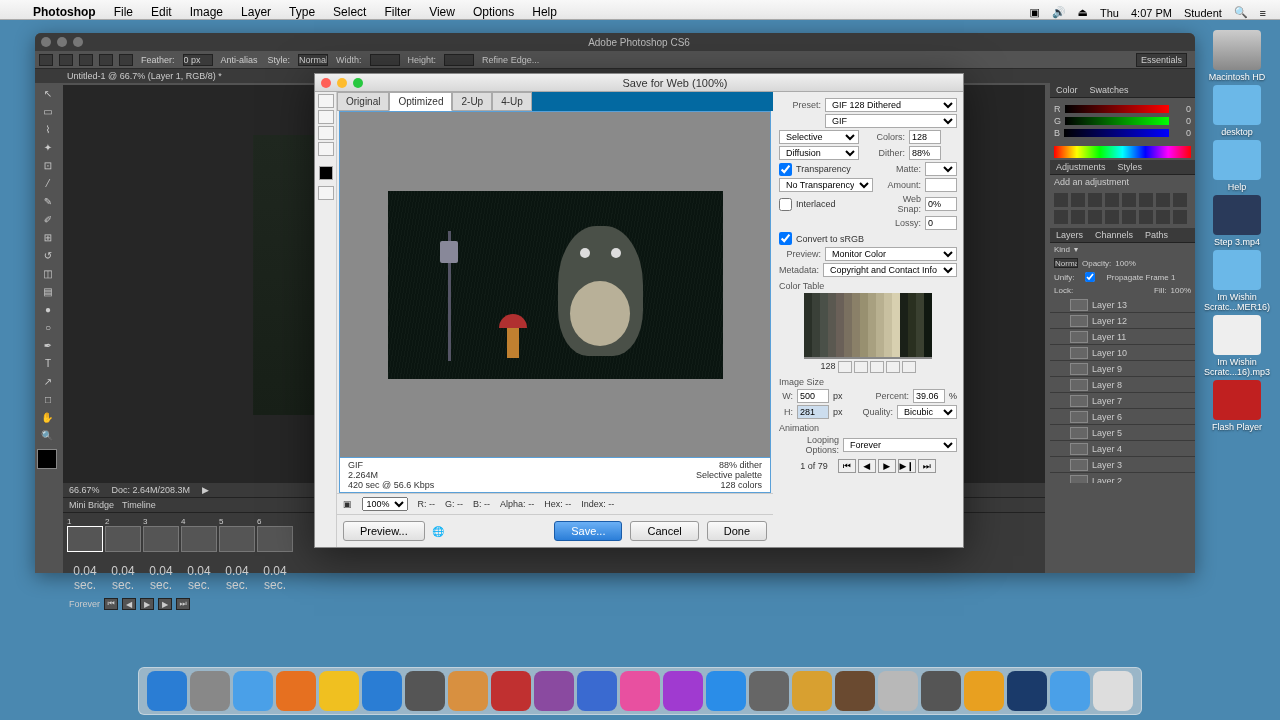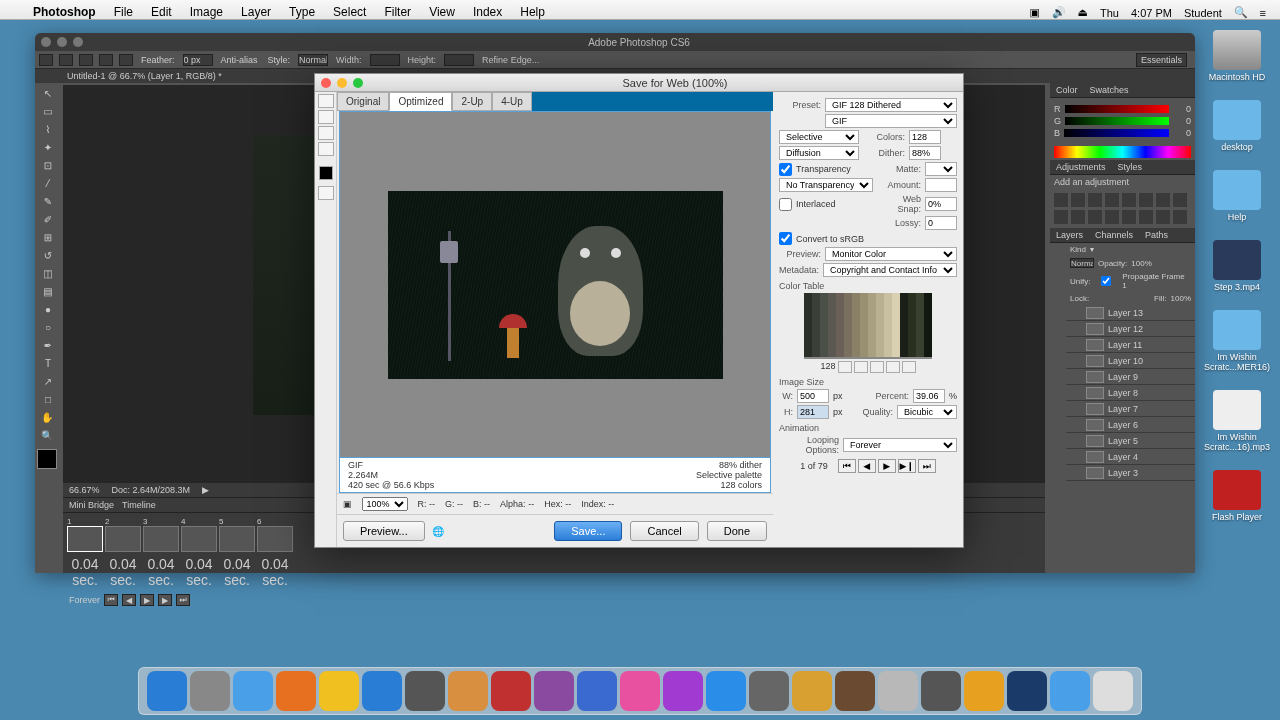--- a/index.html
+++ b/index.html
@@ -34,40 +34,40 @@
 .panels { position:absolute; right:0; top:50px; width:145px; bottom:0; background:#535353; color:#ccc; font-size:9px; }
 .panel-tabs { display:flex; background:#3a3a3a; border-bottom:1px solid #222; }
 .panel-tabs span { padding:2px 6px; font-size:9px; }
 .color-sliders { padding:4px; }
 .color-sliders .row { display:flex; align-items:center; gap:4px; margin:2px 0; }
 .color-sliders .row .bar { flex:1; height:8px; }
 .color-sliders .row .val { width:18px; text-align:right; }
 .spectrum { height:12px; background:linear-gradient(90deg,red,yellow,lime,cyan,blue,magenta,red); margin:2px 4px; }
 .adj-grid { display:flex; flex-wrap:wrap; gap:3px; padding:4px; }
 .adj-grid span { width:14px; height:14px; background:#3a3a3a; display:inline-block; }
-.layers { max-height:240px; overflow:hidden;margin-left:16px; }
+.layers { max-height:240px; overflow:hidden; }
 .layers .lrow { display:flex; align-items:center; height:16px; border-bottom:1px solid #3a3a3a; padding-left:4px; gap:4px; }
 .layers .lrow .eye { width:12px; }
 .layers .lrow .thumb { width:18px; height:12px; background:#666; border:1px solid #888; }
 .layers .opts { display:flex; align-items:center; gap:4px; padding:2px 4px; font-size:8px; }
 .layers .opts input { width:24px; height:10px; background:#3a3a3a; border:1px solid #222; color:#ccc; font-size:8px; }
 
 
 .canvas { position:absolute; left:28px; top:52px; right:150px; bottom:90px; background:#262626; }
 .canvas .img { position:absolute; left:190px; top:50px; width:500px; height:280px; background:linear-gradient(#1a2a1a,#0a1a0a); opacity:.5; }
 
 
 .timeline { position:absolute; left:28px; right:150px; bottom:0; height:90px; background:#3a3a3a; color:#ccc; font-size:9px; }
 .timeline .top { display:flex; padding:2px 6px; gap:12px; border-bottom:1px solid #222; }
 .timeline .tabs { display:flex; padding:2px 6px; gap:8px; border-bottom:1px solid #222; }
 .timeline .frames { display:flex; gap:2px; padding:4px; }
 .timeline .frame { width:36px; }
 .timeline .frame .th { width:36px; height:26px; background:#555; border:1px solid #777; }
 .timeline .frame.sel .th { border:1px solid #fff; }
-.timeline .frame .dur { font-size:14px; text-align:center; margin-top:4px; }
+.timeline .frame .dur { font-size:12px; text-align:center; margin-top:12px; }
 .timeline .controls { display:flex; align-items:center; gap:4px; padding:2px 6px; }
 .timeline .controls button { width:14px; height:12px; background:#535353; border:1px solid #222; color:#ccc; font-size:8px; }
 
 
 .dialog { position:absolute; top:73px; left:314px; width:650px; height:475px; background:#ededed; border:1px solid #888; box-shadow:0 8px 40px rgba(0,0,0,.5); font-size:10px; color:#333; }
 .dialog .dtitle { height:18px; background:linear-gradient(#f0f0f0,#d8d8d8); display:flex; align-items:center; border-bottom:1px solid #aaa; }
 .dialog .dtitle .dot { width:10px; height:10px; border-radius:50%; margin-left:6px; }
 .dialog .dtitle .d1 { background:#ff5f57; }
 .dialog .dtitle .d2 { background:#febc2e; }
 .dialog .dtitle .d3 { background:#28c840; }
@@ -111,21 +111,21 @@
 .dialog .settings .hdr { font-size:9px; color:#555; margin:4px 0 2px; }
 .dialog .ctable { width:128px; height:66px; background:#888; margin:2px auto; position:relative; }
 .dialog .ctable .grid { display:grid; grid-template-columns:repeat(16,1fr); }
 .dialog .ctable .grid span { width:8px; height:8px; }
 .dialog .ctoolbar { display:flex; justify-content:center; gap:2px; font-size:9px; margin-bottom:4px; }
 .dialog .ctoolbar span { width:14px; height:12px; border:1px solid #aaa; background:#f0f0f0; }
 .dialog .anim { display:flex; justify-content:center; gap:2px; margin-top:4px; align-items:center; }
 .dialog .anim button { width:18px; height:14px; font-size:9px; border:1px solid #999; background:#f0f0f0; }
 
 
-.desk { position:absolute; right:8px; top:30px; width:70px; display:flex; flex-direction:column; gap:18px; align-items:center; }
+.desk { position:absolute; right:8px; top:30px; width:70px; display:flex; flex-direction:column; gap:3px; align-items:center; }
 .desk .di { display:flex; flex-direction:column; align-items:center; gap:2px; }
 .desk .di .ic { width:48px; height:40px; border-radius:4px; }
 .desk .di .hd { background:linear-gradient(#ccc,#888); }
 .desk .di .fld { background:#6bb8e8; border-radius:4px; }
 .desk .di .doc { background:#fff; }
 .desk .di .vid { background:#2a3a5a; }
 .desk .di .aud { background:#eee; }
 .desk .di .fl { background:#c02020; }
 .desk .di span { color:#fff; font-size:9px; text-align:center; text-shadow:0 1px 2px rgba(0,0,0,.6); max-width:70px; }
 
@@ -140,21 +140,21 @@
   <span class="apple"></span>
   <span class="item bold">Photoshop</span>
   <span class="item">File</span>
   <span class="item">Edit</span>
   <span class="item">Image</span>
   <span class="item">Layer</span>
   <span class="item">Type</span>
   <span class="item">Select</span>
   <span class="item">Filter</span>
   <span class="item">View</span>
-  <span class="item">Index</span>
+  <span class="item">Options</span>
   <span class="item">Help</span>
   <div class="right">
     <span>▣</span>
     <span>🔊</span>
     <span>⏏</span>
     <span>Thu</span>
     <span>4:07 PM</span>
     <span>Student</span>
     <span>🔍</span>
     <span>≡</span>

